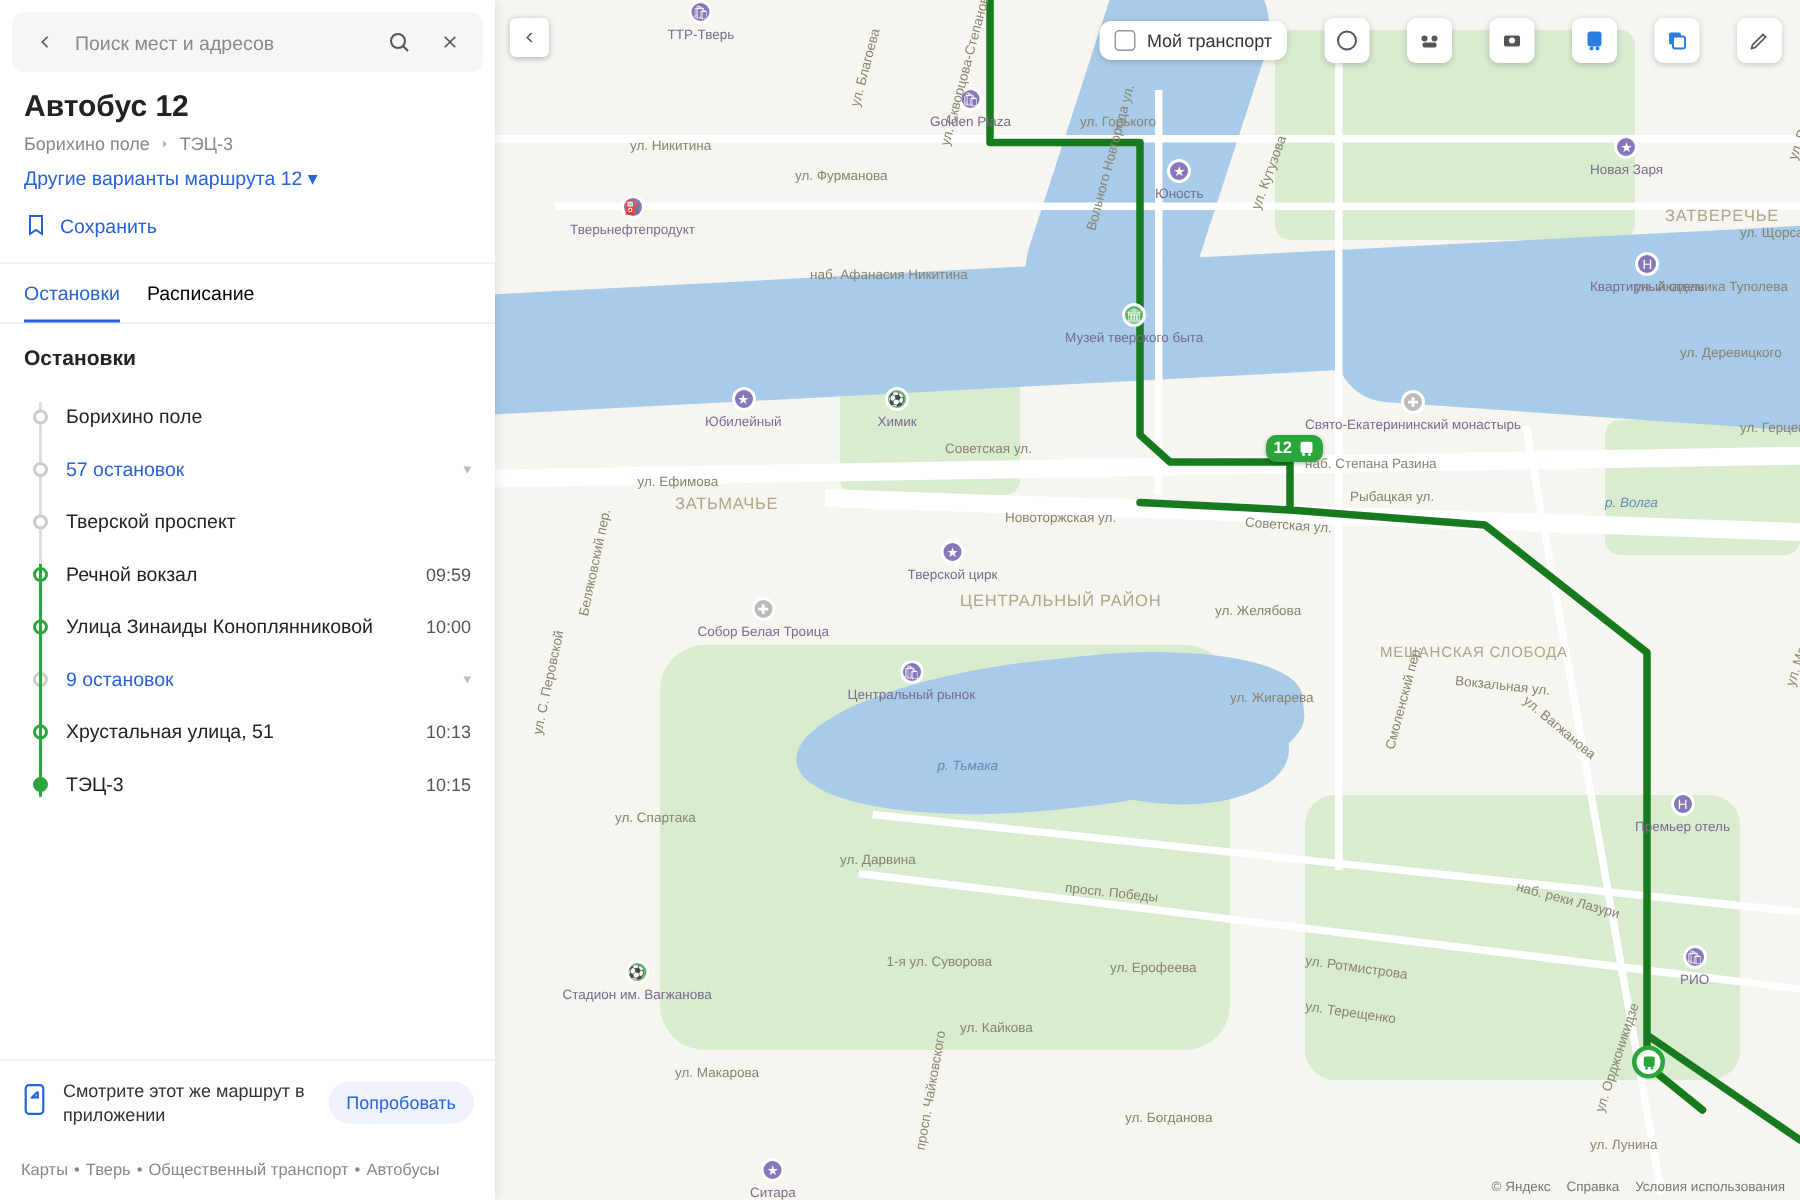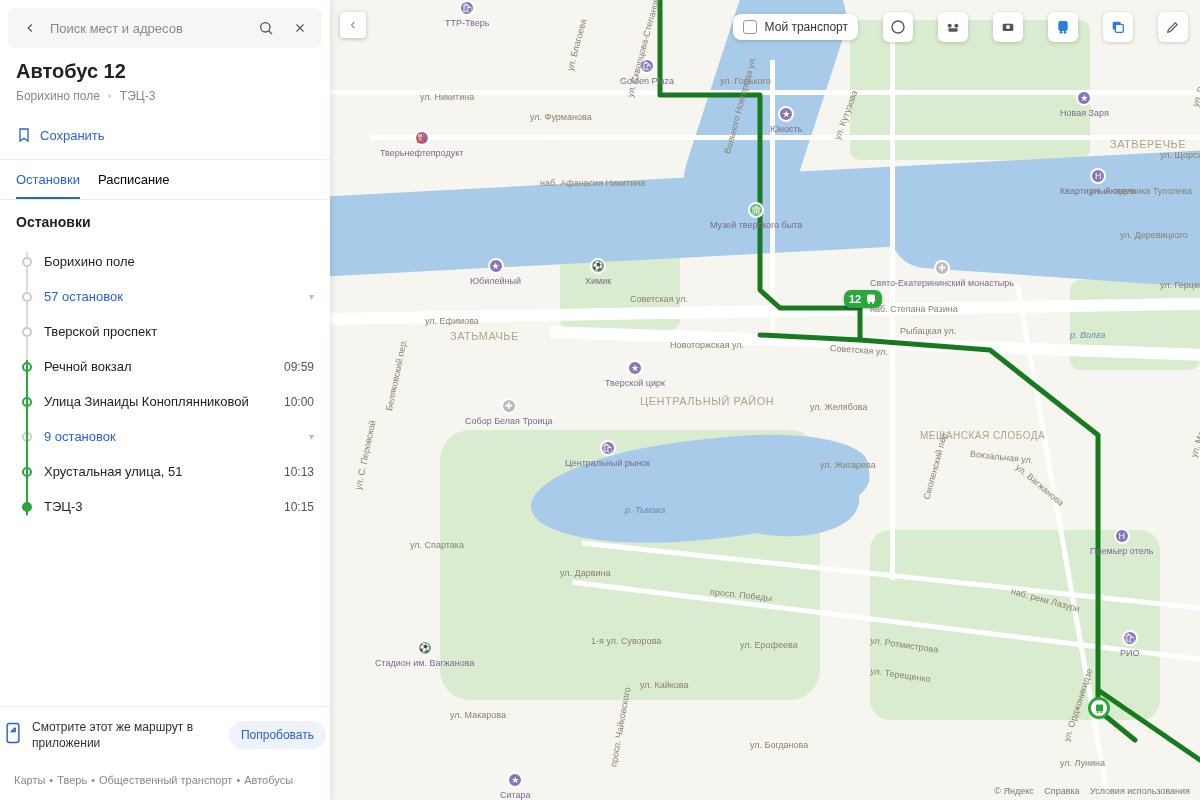--- a/index.html
+++ b/index.html
@@ -35,21 +35,21 @@
 .stop-line-active{position:absolute;left:4px;width:2px;background:#2aa63a}
 .stop-item{position:relative;display:flex;align-items:center;padding:10px 0 10px 22px;cursor:pointer}
 .stop-dot{position:absolute;left:0;width:10px;height:10px;border-radius:50%;background:#fff;border:2px solid #ccc}
 .stop-dot.active{border-color:#2aa63a}
 .stop-dot.terminal{background:#2aa63a;border-color:#2aa63a}
 .stop-name{flex:1;font-size:13px;color:#222}
 .stop-name.link{color:#2862d9}
 .stop-time{font-size:12px;color:#555}
 .stop-exp{color:#bbb;margin-left:6px;font-size:10px}
 
-.promo{padding:12px 4px;border-top:1px solid #eee;display:flex;align-items:center;gap:10px}
+.promo{padding:12px 14px;border-top:1px solid #eee;display:flex;align-items:center;gap:10px}
 .promo-icon{color:#2862d9}
 .promo-text{flex:1;font-size:12px;color:#333;line-height:1.35}
 .promo-btn{background:#eef2fa;color:#2862d9;border:none;border-radius:14px;padding:7px 12px;font-size:12px;cursor:pointer}
 
 .crumbs{padding:8px 14px 12px;font-size:11px;color:#888;line-height:1.5}
 .crumbs span{cursor:pointer}
 .crumb-sep{margin:0 4px}
 
 
 .map{flex:1;position:relative;background:#f7f5f0;overflow:hidden}
@@ -126,20 +126,21 @@
 
     <div class="route-head">
       <div class="route-title">Автобус 12</div>
       <div class="endpoints">
         <span>Борихино поле</span>
         <svg width="8" height="8" viewBox="0 0 24 24" fill="#bbb">
             <path d="M8 5l8 7-8 7z"></path>
           </svg>
         <span>ТЭЦ-3</span>
       </div>
+      <div class="variants-link">Другие варианты маршрута 12</div>
     </div>
 
     <div class="save-row">
       <div class="save-btn">
         <svg width="16" height="16" viewBox="0 0 24 24" fill="none" stroke="#2862d9" stroke-width="2">
             <path d="M6 3h12v18l-6-4-6 4z"></path>
           </svg>
         <span>Сохранить</span>
       </div>
     </div>

